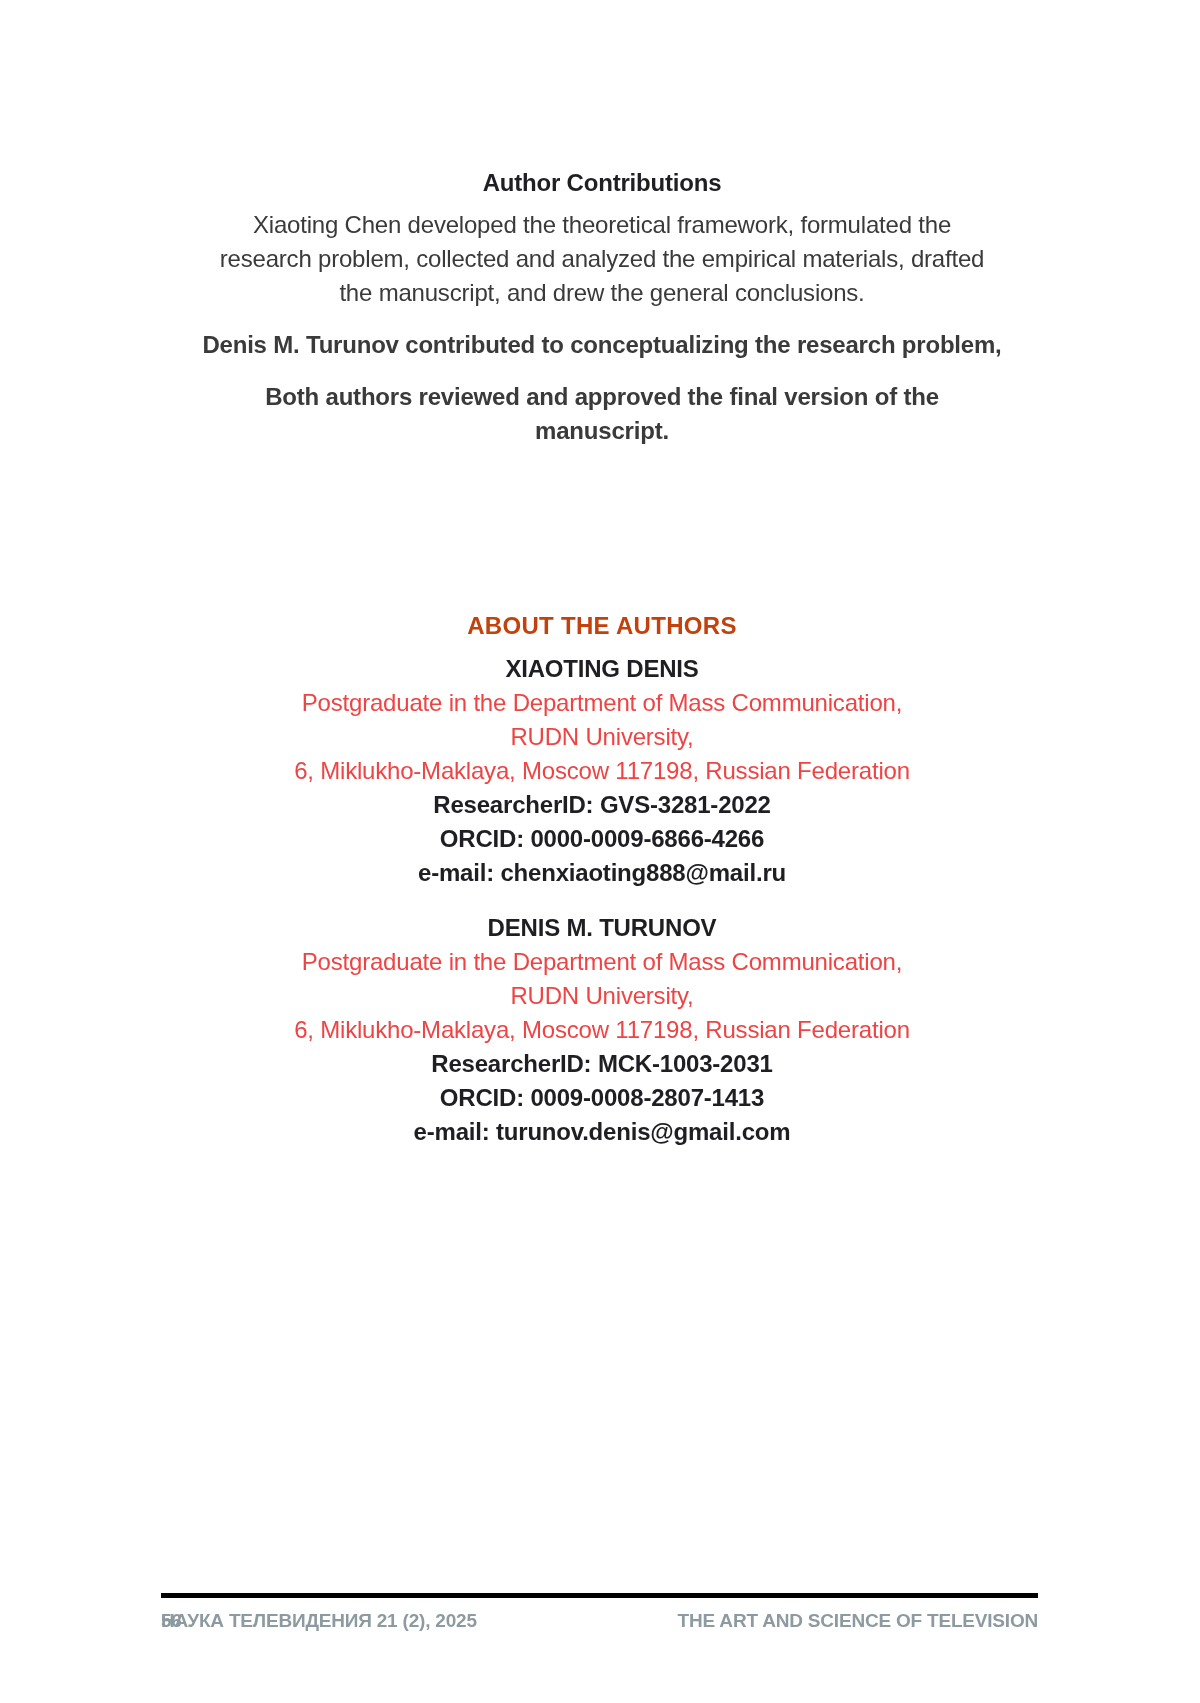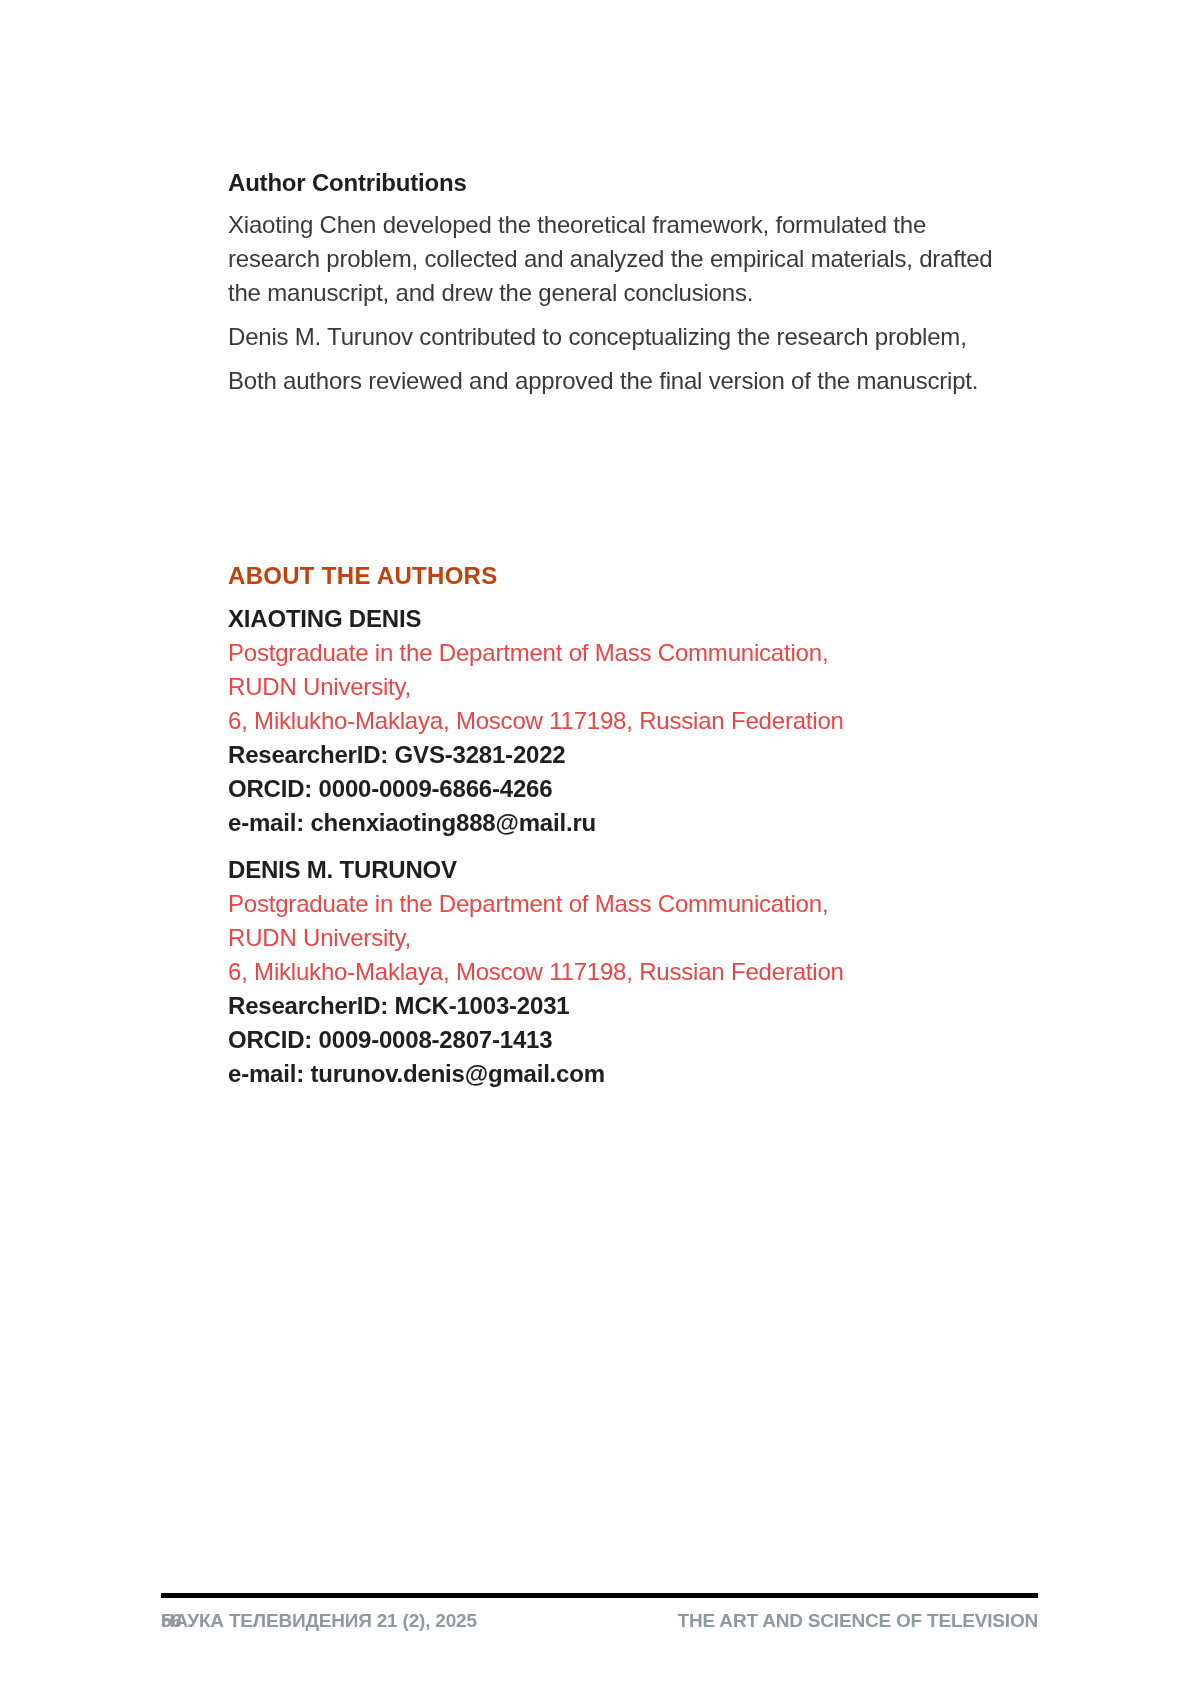--- a/index.html
+++ b/index.html
@@ -11,57 +11,58 @@
     position: relative;
     width: 1200px;
     height: 1703px;
     background: #ffffff;
     overflow: hidden;
     font-family: "Liberation Sans", "DejaVu Sans", sans-serif;
     -webkit-font-smoothing: antialiased;
   }
   .content {
     position: absolute;
-    left: 228px;
+    left: 202px;
     top: 0;
     width: 800px;
+    text-align: center;
   }
   .contrib-heading {
     margin: 166px 0 0 0;
     font-size: 24px;
     line-height: 34px;
     font-weight: 700;
     color: #1f1f23;
     letter-spacing: -0.2px;
   }
   .para {
     margin: 8px 0 0 0;
     font-size: 24px;
     line-height: 34px;
     font-weight: 400;
     color: #3a3a3a;
     letter-spacing: -0.2px;
   }
-  .para + .para { margin-top: 10px; }
+  .para + .para { margin-top: 18px; font-weight: bold; }
   .line { display: block; }
   .about-heading {
     margin: 161px 0 0 0;
     font-size: 24px;
     line-height: 34px;
     font-weight: 700;
     color: #c2410c;
     letter-spacing: 0.3px;
   }
   .author {
     margin: 9px 0 0 0;
     font-size: 24px;
     line-height: 34px;
     letter-spacing: -0.2px;
   }
-  .author + .author { margin-top: 13px; }
+  .author + .author { margin-top: 21px; }
   .author .name {
     display: block;
     font-weight: 700;
     color: #1f1f23;
   }
   .author .aff {
     display: block;
     font-weight: 400;
     color: #ef4444;
   }

